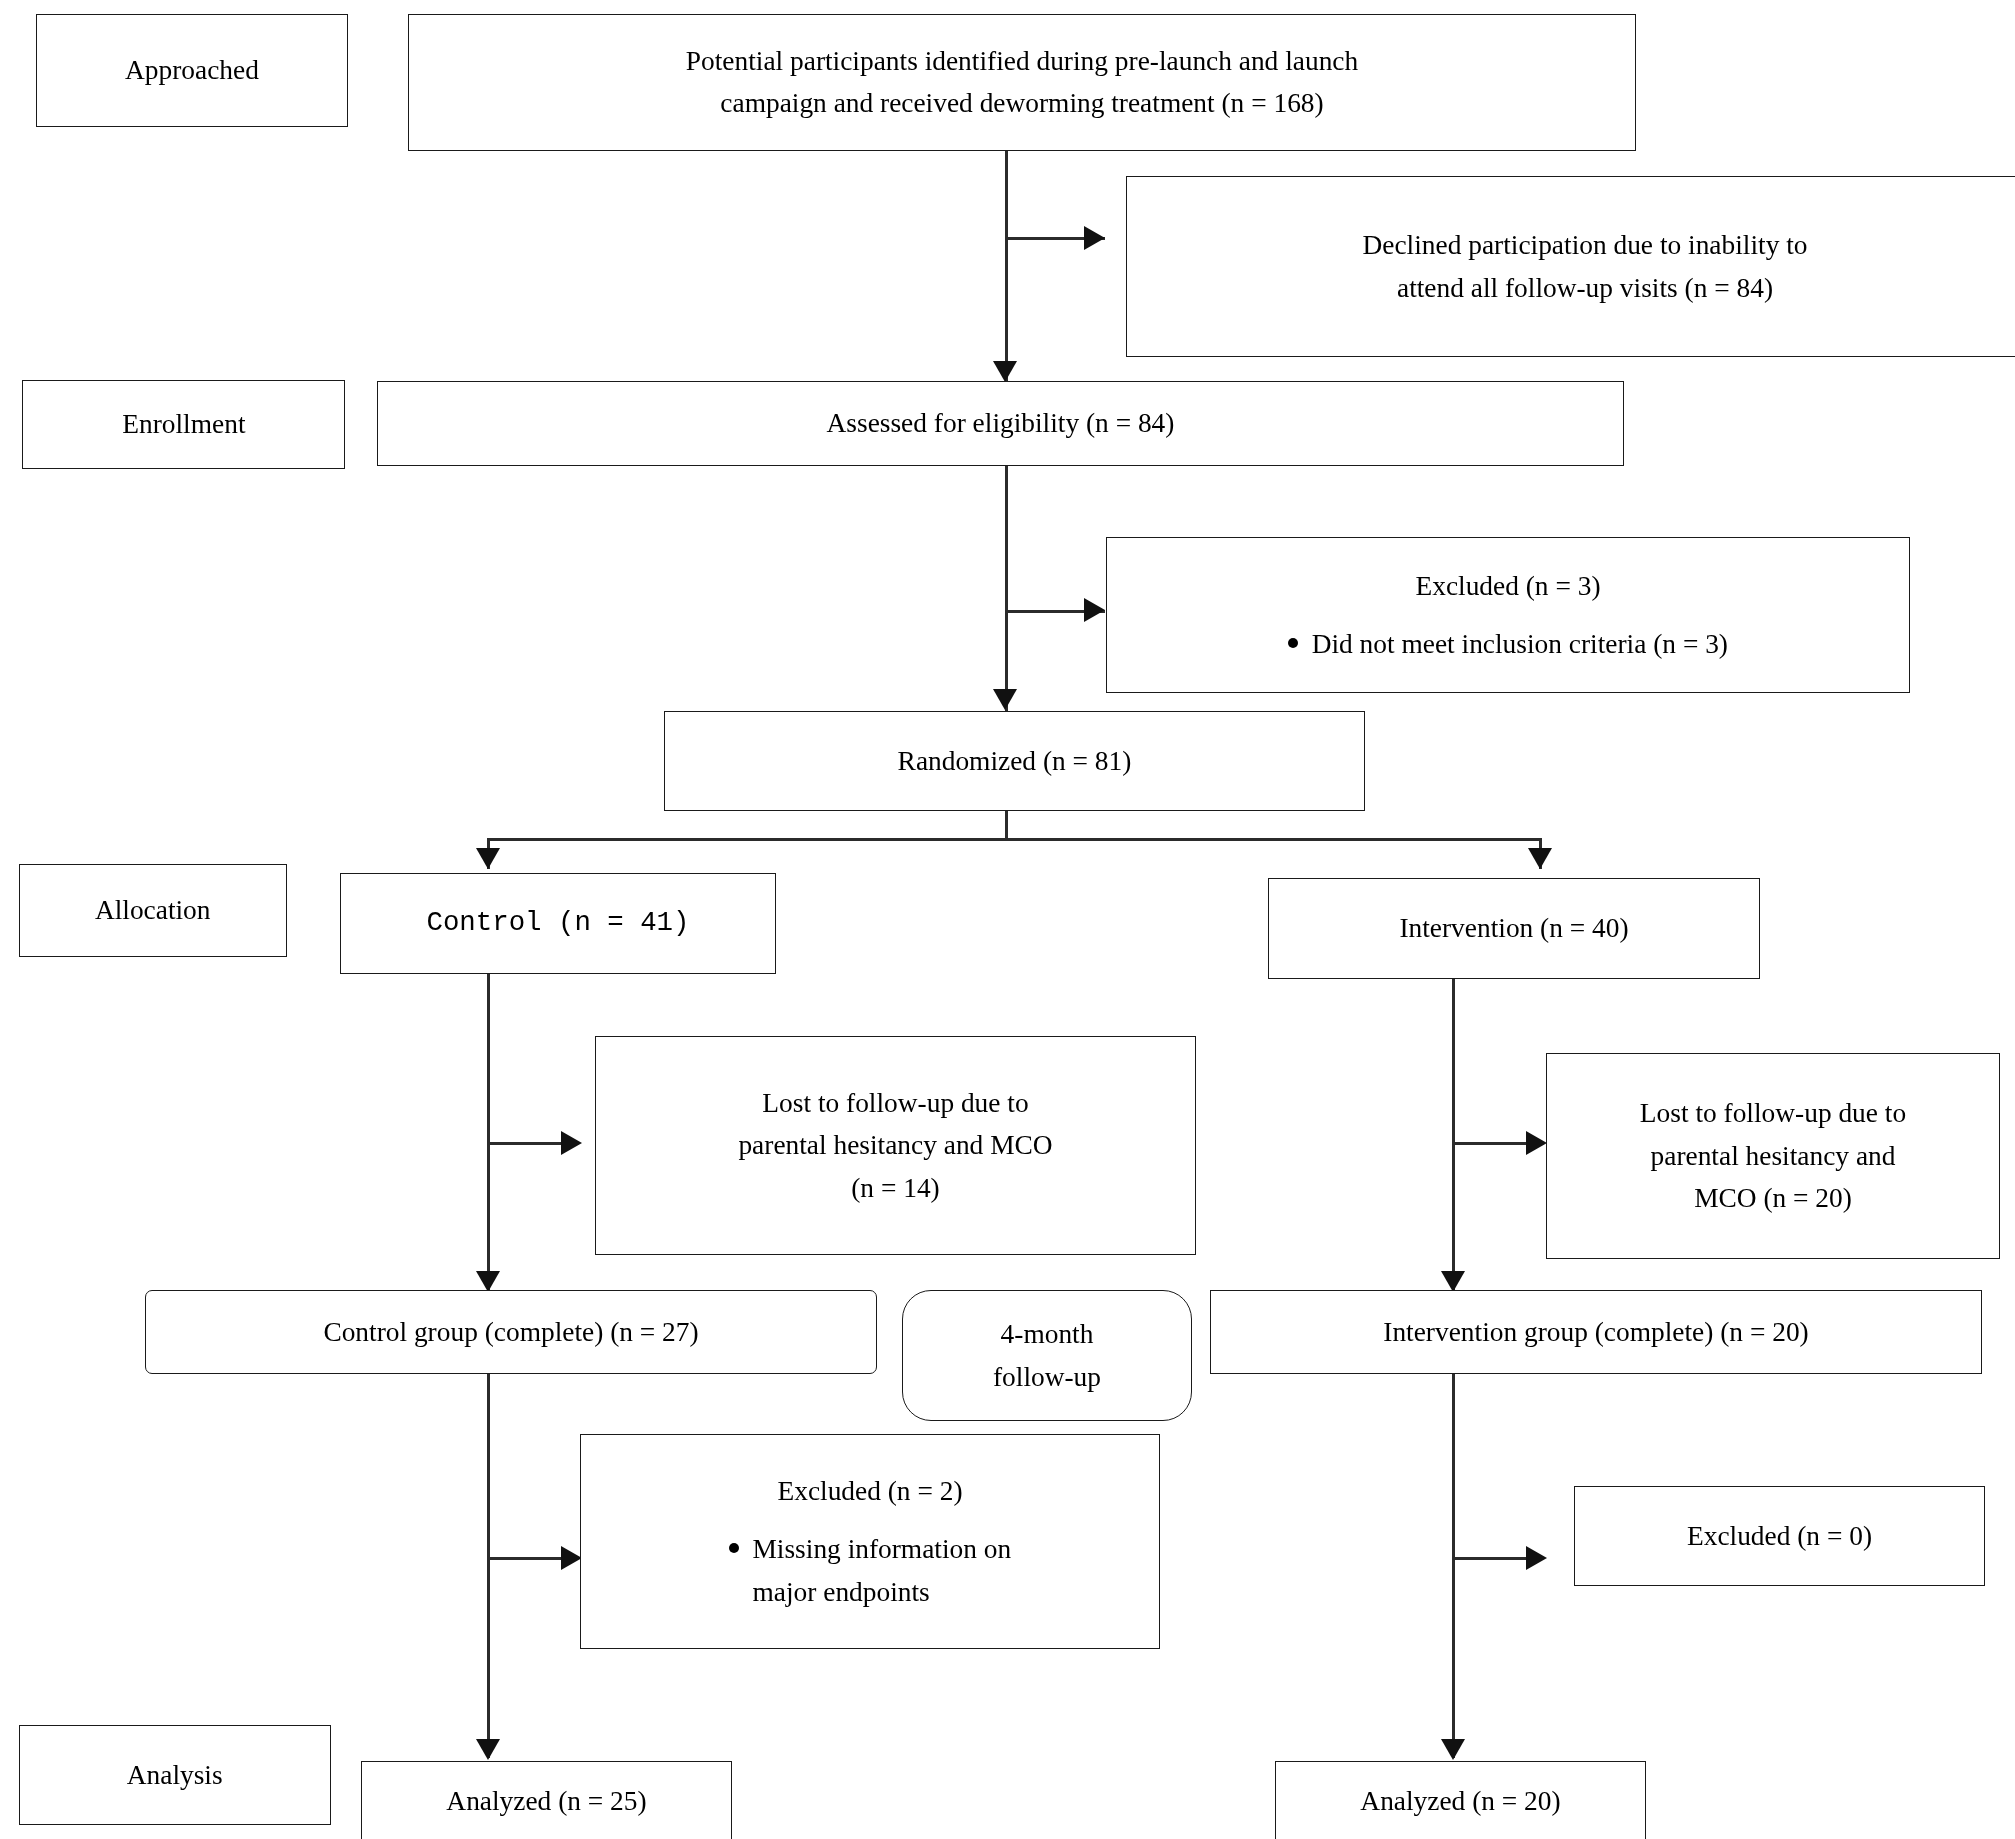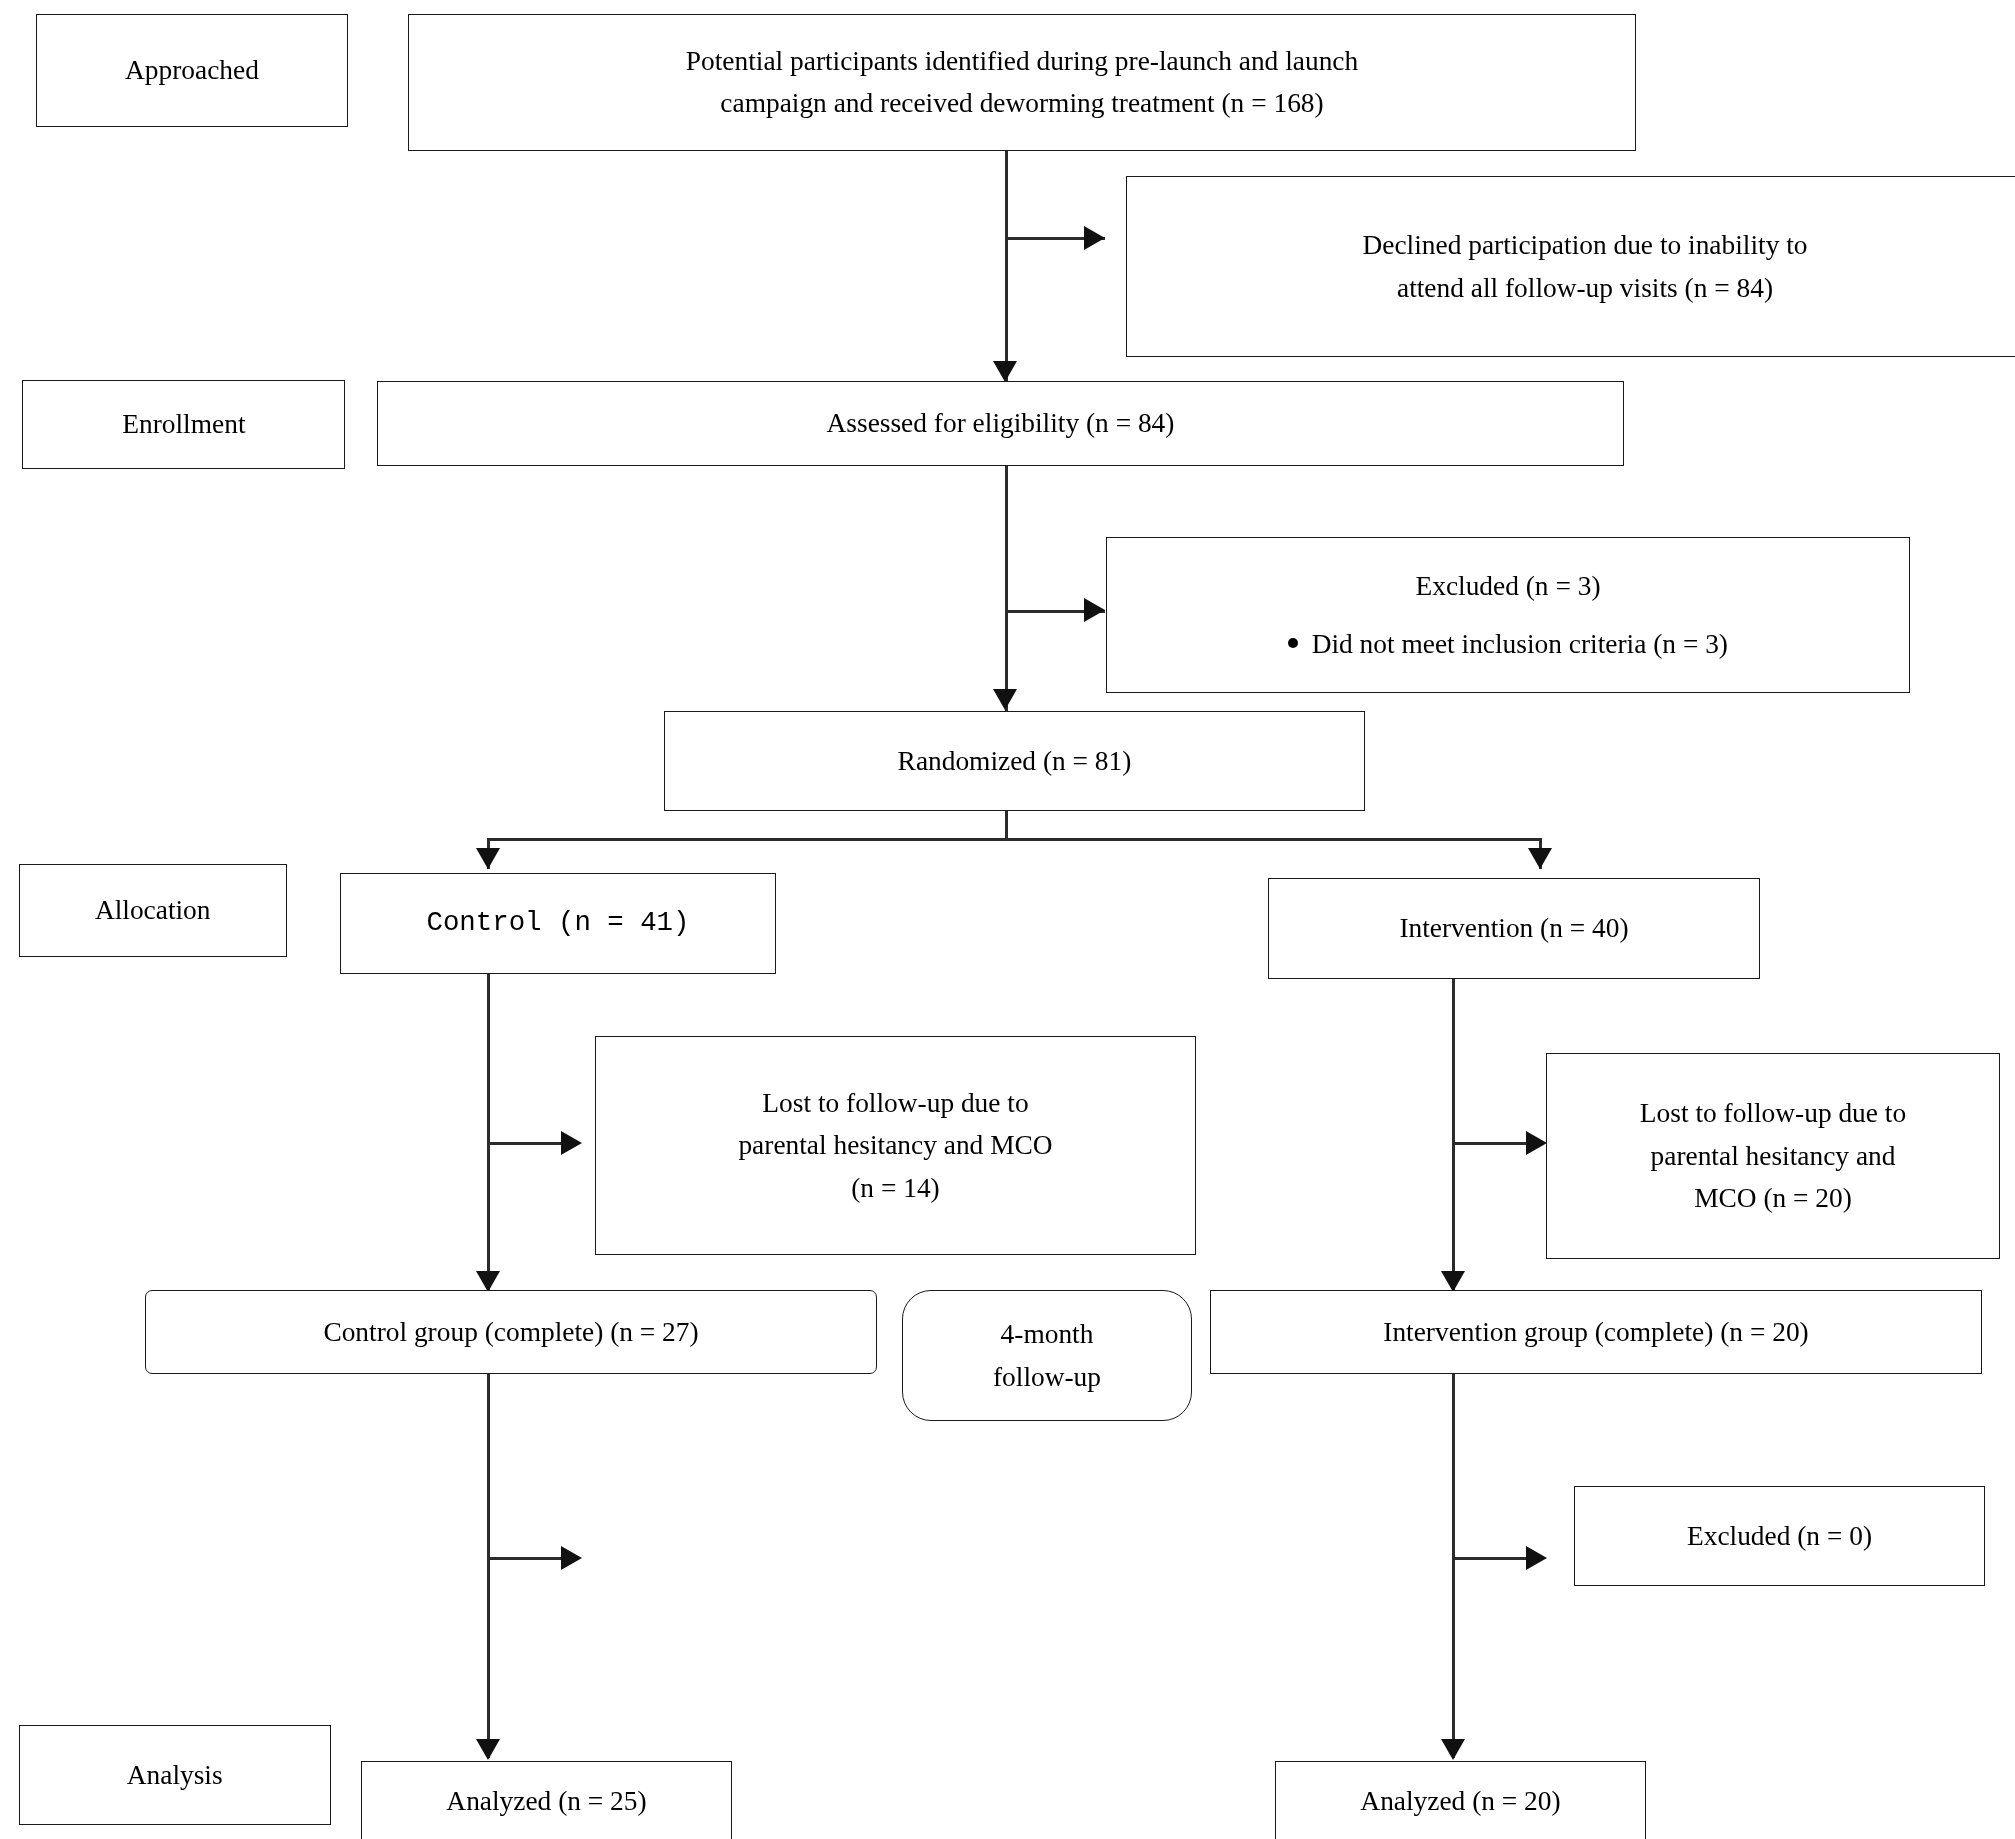--- a/index.html
+++ b/index.html
@@ -209,20 +209,32 @@
     <div class="stack">
       <span class="line">4-month</span>
       <span class="line">follow-up</span>
     </div>
   </div>
 
   <div class="box" style="left:1210px; top:1290px; width:772px; height:84px;">
     <span class="inner">Intervention group (complete) (n = 20)</span>
   </div>
 
+  <div class="box" style="left:580px; top:1434px; width:580px; height:215px;">
+    <div class="stack">
+      <span class="line">Excluded (n = 2)</span>
+      <div class="bullet-row">
+        <span class="bullet-dot"></span>
+        <span class="bullet-text">
+          <span class="line">Missing information on</span>
+          <span class="line">major endpoints</span>
+        </span>
+      </div>
+    </div>
+  </div>
 
   <div class="box" style="left:1574px; top:1486px; width:411px; height:100px;">
     <span class="inner">Excluded (n = 0)</span>
   </div>
 
   <div class="box" style="left:361px; top:1761px; width:371px; height:81px;">
     <span class="inner">Analyzed (n = 25)</span>
   </div>
 
   <div class="box" style="left:1275px; top:1761px; width:371px; height:81px;">

